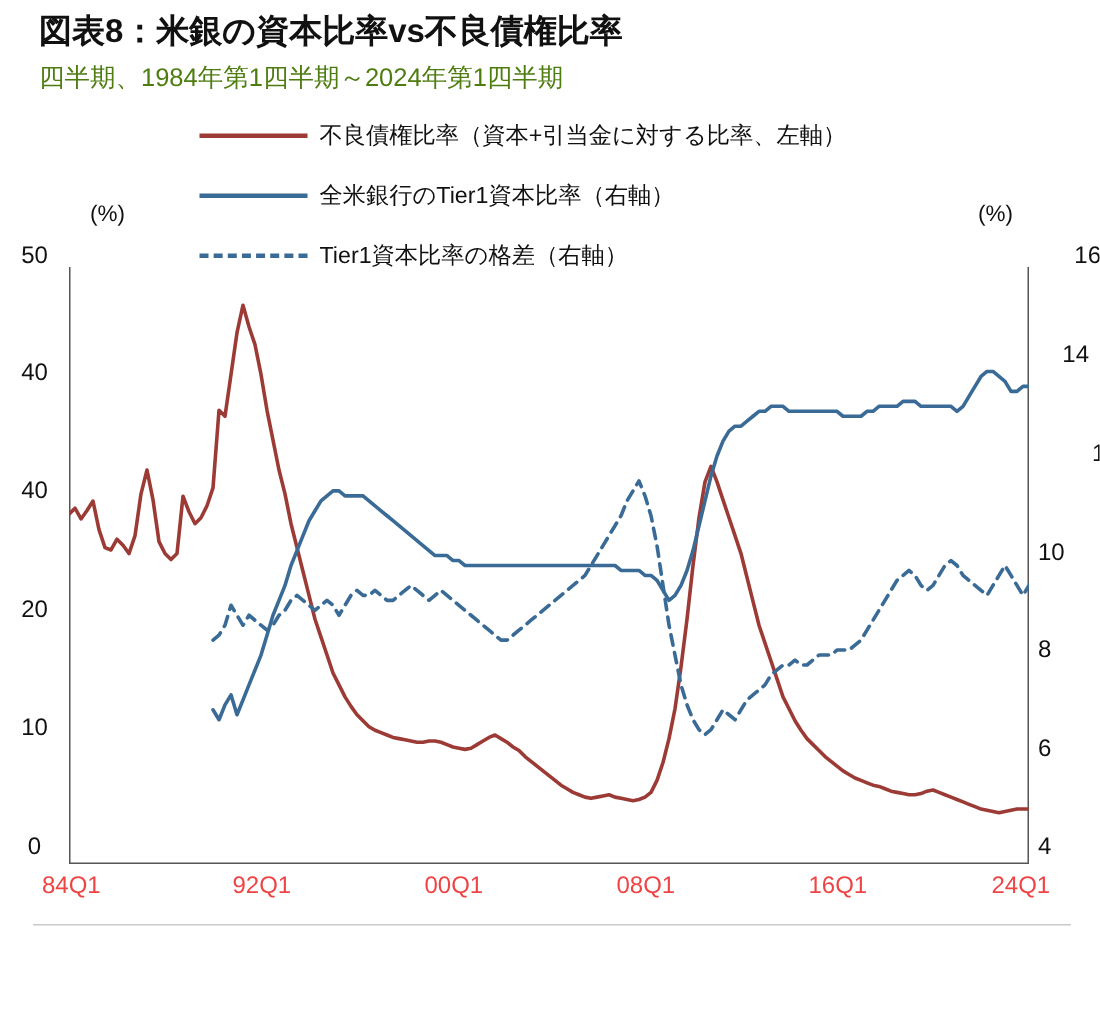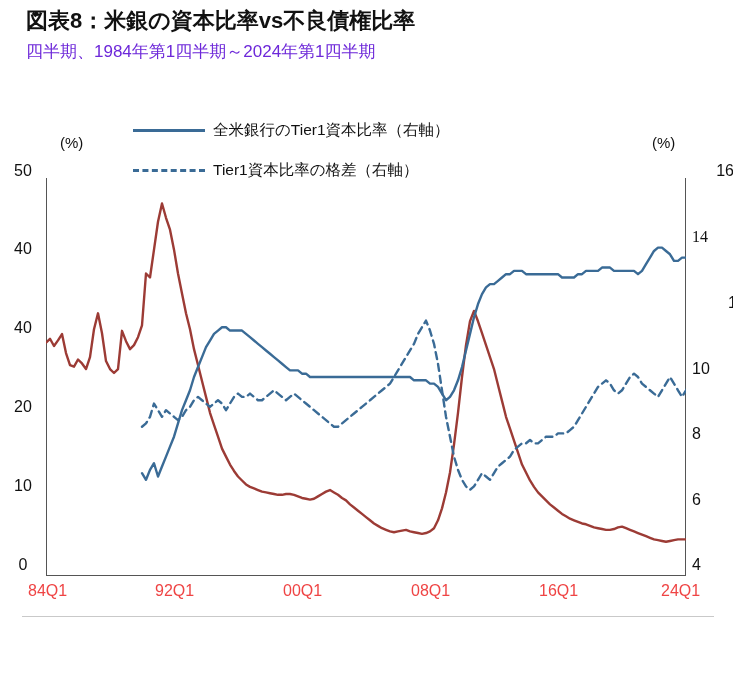--- a/index.html
+++ b/index.html
@@ -12,21 +12,21 @@
   }
   .wrap{position:relative;width:733px;height:685px;}
 
   .title{
     position:absolute;left:26px;top:6px;
     font-size:22px;font-weight:bold;letter-spacing:0px;
     color:#111;
   }
   .subtitle{
     position:absolute;left:26px;top:40px;
-    font-size:17px;color:#6d28d9;
+    font-size:17px;color:#4d7c0f;
   }
 
   
   .legend{position:absolute;left:0;top:72px;width:733px;height:118px;}
   .legend-row{position:absolute;display:flex;align-items:center;}
   .legend-row .swatch{width:72px;height:0;margin-right:8px;position:relative;}
   .legend-row .lbl{font-size:15.5px;color:#111;white-space:nowrap;}
   .sw-solid-red{border-top:3px solid #9c3b35;}
   .sw-solid-blue{border-top:3px solid #3a6b96;}
   .sw-dash-blue{border-top:3px dashed #3a6b96;}
@@ -52,20 +52,24 @@
 </style>
 </head>
 <body>
 
 <div class="wrap">
 
   <div class="title">図表8：米銀の資本比率vs不良債権比率</div>
   <div class="subtitle">四半期、1984年第1四半期～2024年第1四半期</div>
 
   <div class="legend">
+    <div class="legend-row" style="left:133px;top:8px;">
+      <span class="swatch sw-solid-red"></span>
+      <span class="lbl">不良債権比率（資本+引当金に対する比率、左軸）</span>
+    </div>
     <div class="legend-row" style="left:133px;top:48px;">
       <span class="swatch sw-solid-blue"></span>
       <span class="lbl">全米銀行のTier1資本比率（右軸）</span>
     </div>
     <div class="legend-row" style="left:133px;top:88px;">
       <span class="swatch sw-dash-blue"></span>
       <span class="lbl">Tier1資本比率の格差（右軸）</span>
     </div>
   </div>
 
@@ -73,21 +77,21 @@
   <div class="axis-unit" style="left:652px;top:134px;">(%)</div>
 
   <div class="ylab" style="left:6px;top:162px;">50</div>
   <div class="ylab" style="left:6px;top:240px;">40</div>
   <div class="ylab" style="left:6px;top:319px;">40</div>
   <div class="ylab" style="left:6px;top:398px;">20</div>
   <div class="ylab" style="left:6px;top:477px;">10</div>
   <div class="ylab" style="left:6px;top:556px;">0</div>
 
   <div class="ylab" style="left:700px;top:162px;text-align:right;">16</div>
-  <div class="ylab" style="left:692px;top:228px;text-align:left;font-family:Liberation Serif, serif;">14</div>
+  <div class="ylab" style="left:692px;top:228px;text-align:right;">14</div>
   <div class="ylab" style="left:728px;top:294px;text-align:left;">12</div>
   <div class="ylab" style="left:692px;top:360px;text-align:left;">10</div>
   <div class="ylab" style="left:692px;top:425px;text-align:left;">8</div>
   <div class="ylab" style="left:692px;top:491px;text-align:left;">6</div>
   <div class="ylab" style="left:692px;top:556px;text-align:left;">4</div>
 
   <div class="xlab" style="left:28px;top:582px;width:70px;">84Q1</div>
   <div class="xlab" style="left:155px;top:582px;width:70px;">92Q1</div>
   <div class="xlab" style="left:283px;top:582px;width:70px;">00Q1</div>
   <div class="xlab" style="left:411px;top:582px;width:70px;">08Q1</div>

